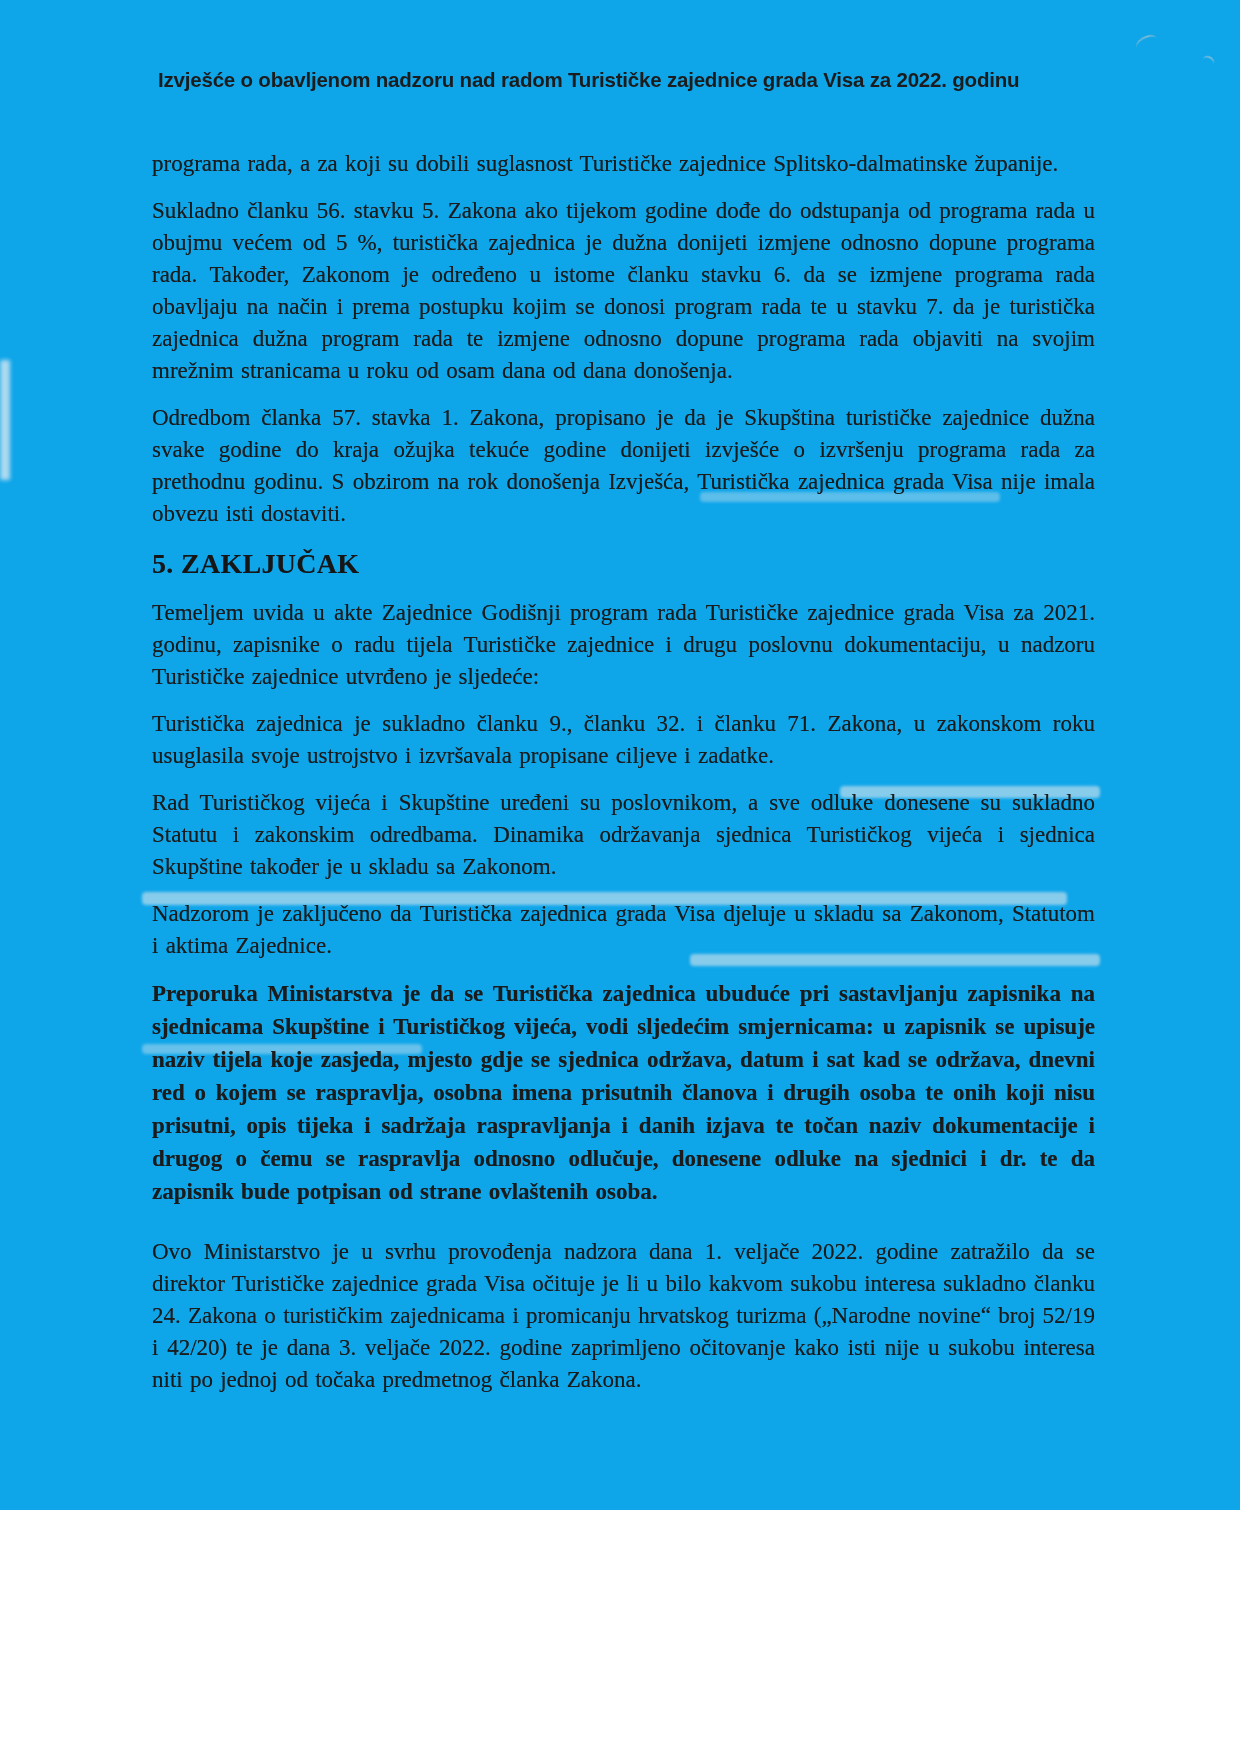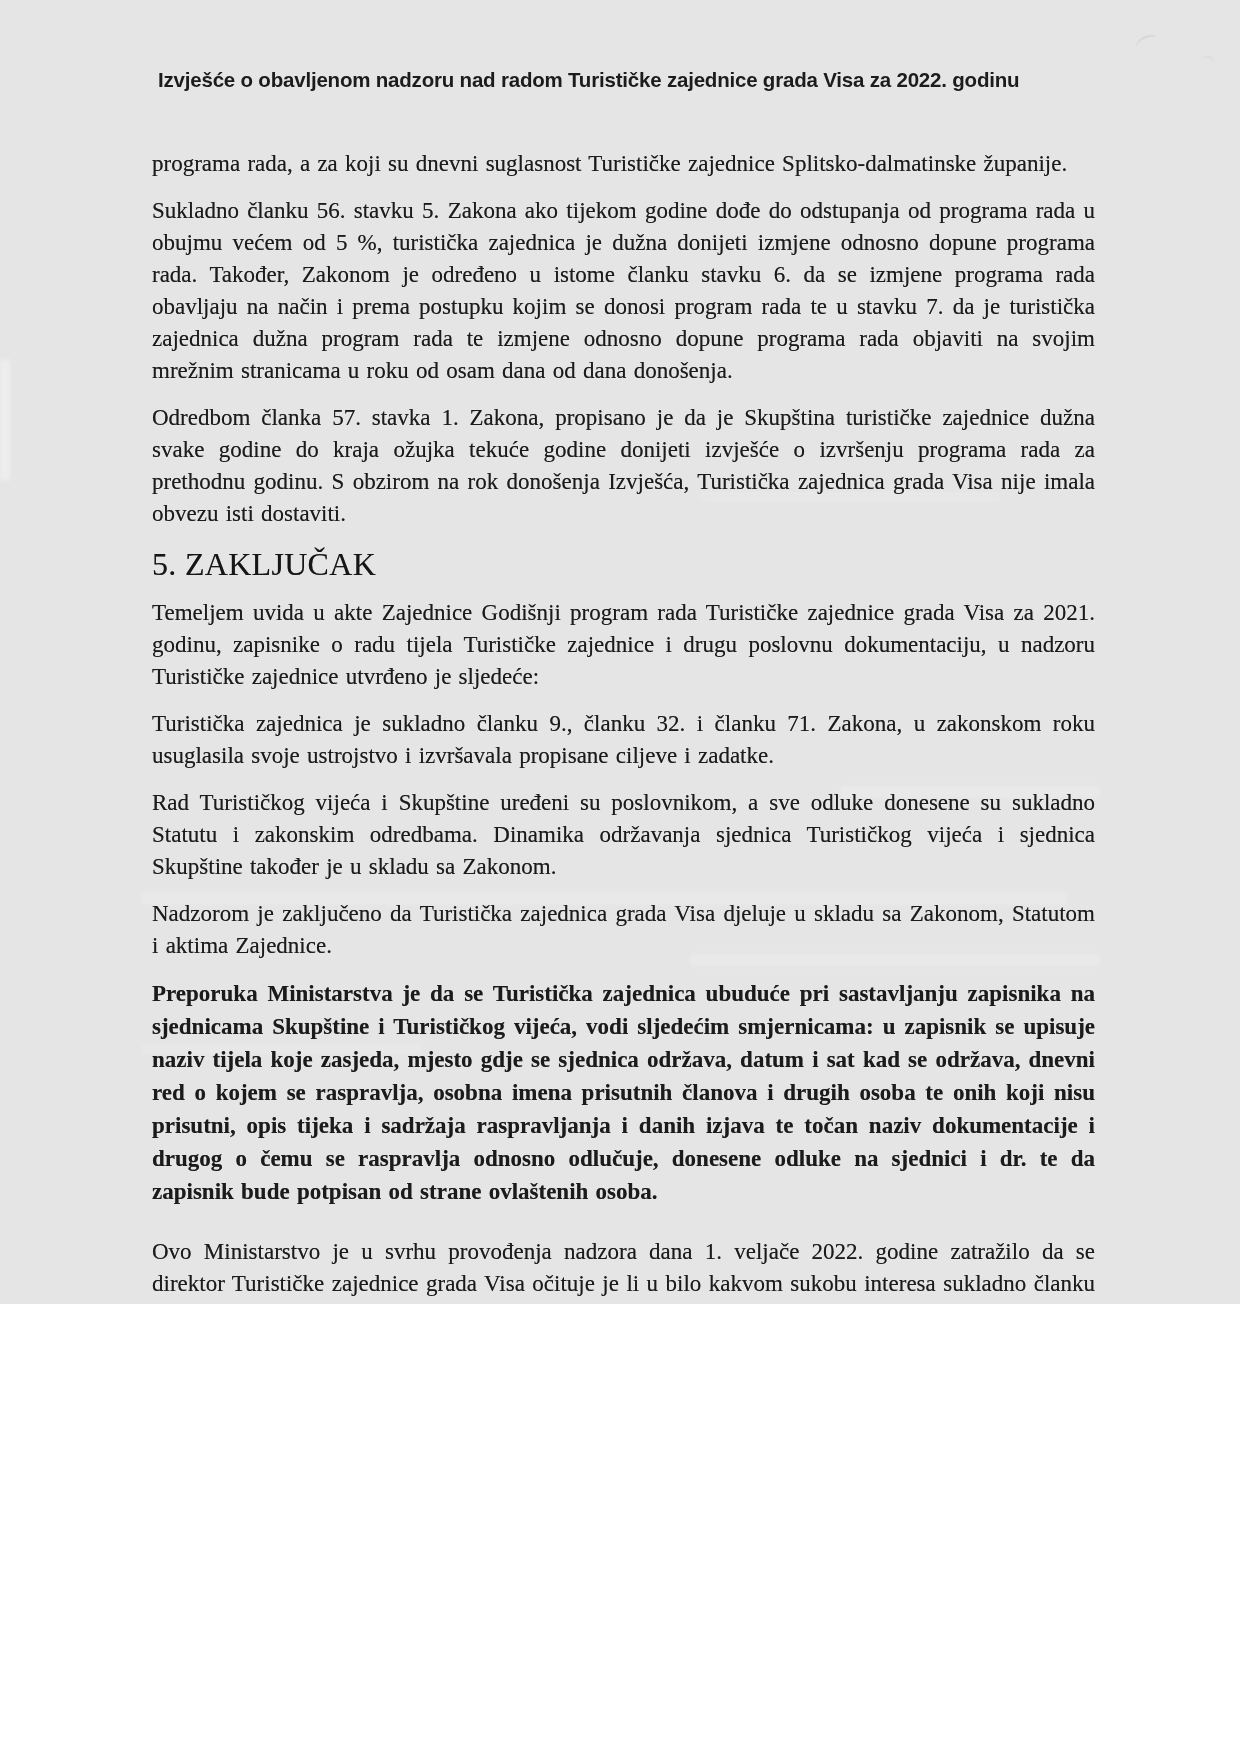--- a/index.html
+++ b/index.html
@@ -5,22 +5,22 @@
   html, body { margin: 0; padding: 0; }
   body {
     width: 1240px;
     height: 1754px;
     background: #ffffff;
     font-family: "Liberation Serif", serif;
   }
   .page {
     position: relative;
     width: 1240px;
-    height: 1304px;
-    background: #e5e5e5;
+    height: 1510px;
+    background: #0ea5e9;
     overflow: hidden;
   }
   
   .doc-title {
     position: absolute;
     left: 158px;
     top: 68px;
     width: 860px;
     font-family: "Liberation Sans", sans-serif;
     font-weight: bold;
@@ -46,23 +46,23 @@
     text-shadow: 0 0 0.5px rgba(25,25,25,0.55);
   }
   .content p.strong {
     font-weight: bold;
     line-height: 33px;
     margin-bottom: 28px;
     text-shadow: 0 0 0.4px rgba(25,25,25,0.45);
   }
   .content h2.section-heading {
     margin: 18px 0 17px 0;
-    font-size: 32px;
+    font-size: 28px;
     line-height: 32px;
-    font-weight: normal;
+    font-weight: bold;
     color: #161616;
     letter-spacing: 0.3px;
     text-shadow: 0 0 0.4px rgba(25,25,25,0.45);
   }
   
   .page-number {
     position: absolute;
     left: 1086px;
     top: 1626px;
     font-size: 23px;
@@ -119,21 +119,21 @@
   <div class="scan-mark squiggle-1"></div>
   <div class="scan-mark squiggle-2"></div>
   <div class="scan-mark ghost-strip ghost-1"></div>
   <div class="scan-mark ghost-strip ghost-2"></div>
   <div class="scan-mark ghost-strip ghost-3"></div>
   <div class="scan-mark ghost-strip ghost-4"></div>
   <div class="scan-mark ghost-strip ghost-5"></div>
   <div class="scan-mark edge-shade"></div>
 
   <div class="content">
-    <p class="body">programa rada, a za koji su dnevni suglasnost Turističke zajednice Splitsko-dalmatinske županije.</p>
+    <p class="body">programa rada, a za koji su dobili suglasnost Turističke zajednice Splitsko-dalmatinske županije.</p>
     <p class="body">Sukladno članku 56. stavku 5. Zakona ako tijekom godine dođe do odstupanja od programa rada u obujmu većem od 5 %, turistička zajednica je dužna donijeti izmjene odnosno dopune programa rada. Također, Zakonom je određeno u istome članku stavku 6. da se izmjene programa rada obavljaju na način i prema postupku kojim se donosi program rada te u stavku 7. da je turistička zajednica dužna program rada te izmjene odnosno dopune programa rada objaviti na svojim mrežnim stranicama u roku od osam dana od dana donošenja.</p>
     <p class="body">Odredbom članka 57. stavka 1. Zakona, propisano je da je Skupština turističke zajednice dužna svake godine do kraja ožujka tekuće godine donijeti izvješće o izvršenju programa rada za prethodnu godinu. S obzirom na rok donošenja Izvješća, Turistička zajednica grada Visa nije imala obvezu isti dostaviti.</p>
     <h2 class="section-heading">5. ZAKLJUČAK</h2>
     <p class="body">Temeljem uvida u akte Zajednice Godišnji program rada Turističke zajednice grada Visa za 2021. godinu, zapisnike o radu tijela Turističke zajednice i drugu poslovnu dokumentaciju, u nadzoru Turističke zajednice utvrđeno je sljedeće:</p>
     <p class="body">Turistička zajednica je sukladno članku 9., članku 32. i članku 71. Zakona, u zakonskom roku usuglasila svoje ustrojstvo i izvršavala propisane ciljeve i zadatke.</p>
     <p class="body">Rad Turističkog vijeća i Skupštine uređeni su poslovnikom, a sve odluke donesene su sukladno Statutu i zakonskim odredbama. Dinamika održavanja sjednica Turističkog vijeća i sjednica Skupštine također je u skladu sa Zakonom.</p>
     <p class="body">Nadzorom je zaključeno da Turistička zajednica grada Visa djeluje u skladu sa Zakonom, Statutom i aktima Zajednice.</p>
     <p class="strong">Preporuka Ministarstva je da se Turistička zajednica ubuduće pri sastavljanju zapisnika na sjednicama Skupštine i Turističkog vijeća, vodi sljedećim smjernicama: u zapisnik se upisuje naziv tijela koje zasjeda, mjesto gdje se sjednica održava, datum i sat kad se održava, dnevni red o kojem se raspravlja, osobna imena prisutnih članova i drugih osoba te onih koji nisu prisutni, opis tijeka i sadržaja raspravljanja i danih izjava te točan naziv dokumentacije i drugog o čemu se raspravlja odnosno odlučuje, donesene odluke na sjednici i dr. te da zapisnik bude potpisan od strane ovlaštenih osoba.</p>
     <p class="body">Ovo Ministarstvo je u svrhu provođenja nadzora dana 1. veljače 2022. godine zatražilo da se direktor Turističke zajednice grada Visa očituje je li u bilo kakvom sukobu interesa sukladno članku 24. Zakona o turističkim zajednicama i promicanju hrvatskog turizma („Narodne novine“ broj 52/19 i 42/20) te je dana 3. veljače 2022. godine zaprimljeno očitovanje kako isti nije u sukobu interesa niti po jednoj od točaka predmetnog članka Zakona.</p>
   </div>

